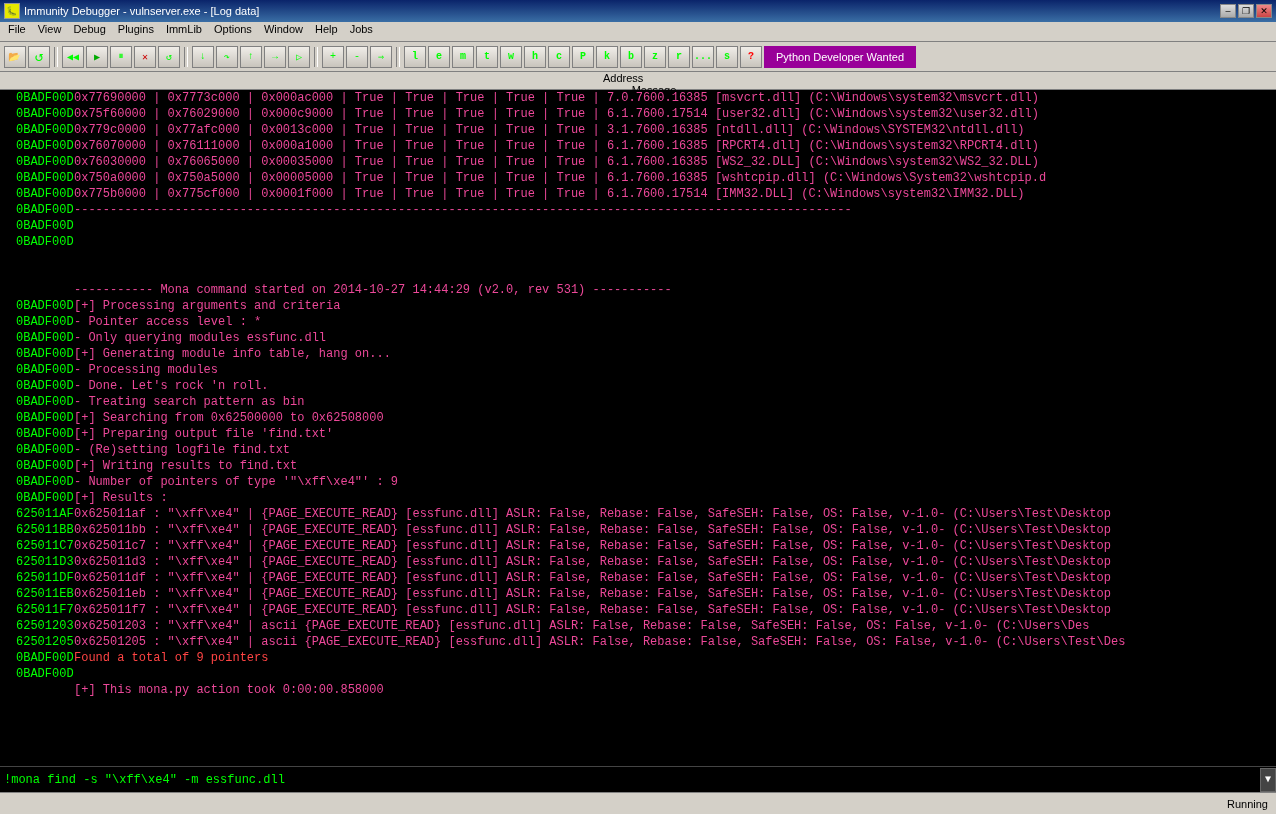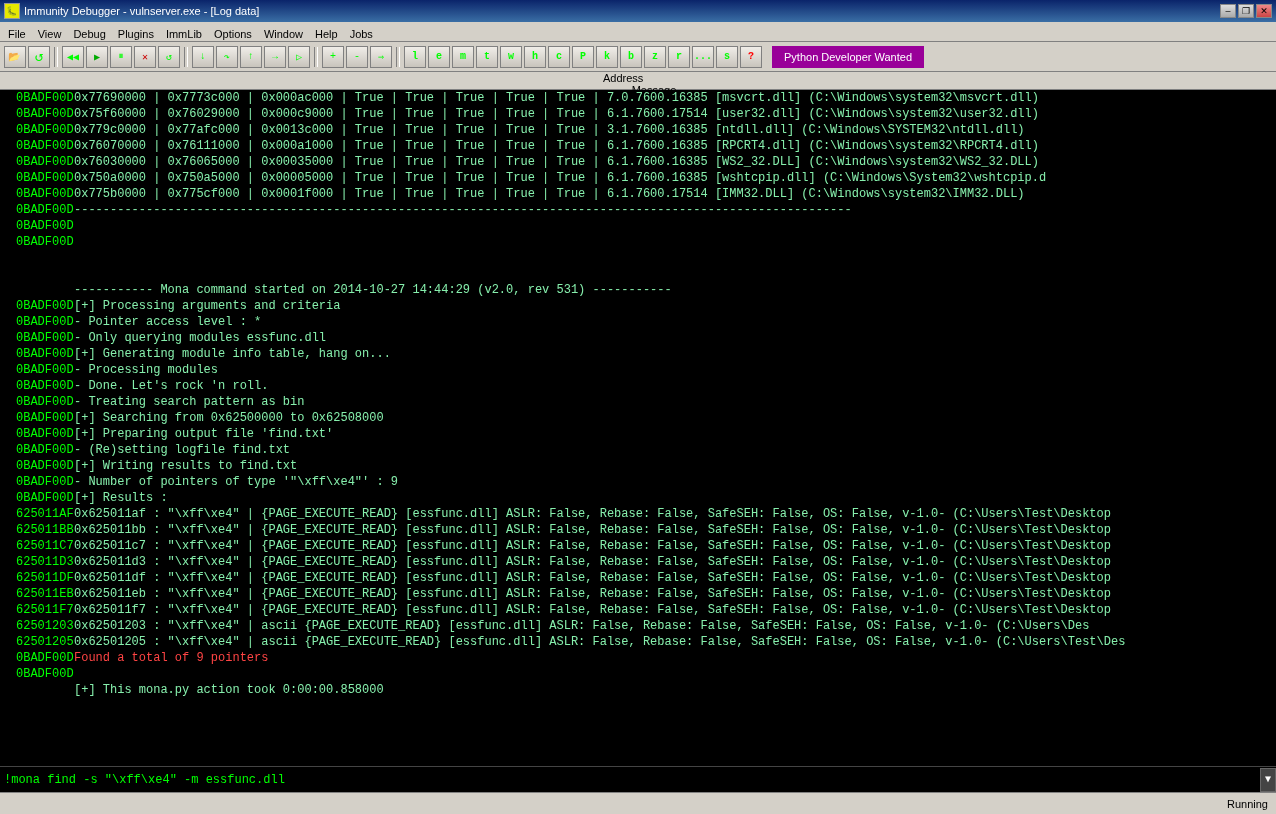--- a/index.html
+++ b/index.html
@@ -60,21 +60,21 @@
     .title-btn.close-btn {
       background: linear-gradient(to bottom, #e88, #c44);
     }
 
     
     #menu-bar {
       background: #d4d0c8;
       color: black;
       height: 20px;
       display: flex;
-      align-items: flex-end;
+      align-items: flex-start;
       padding: 0 2px;
       font-size: 11px;
       font-family: 'Segoe UI', Arial, sans-serif;
       border-bottom: 1px solid #808080;
     }
     .menu-item {
       padding: 1px 6px;
       cursor: pointer;
     }
 
@@ -105,21 +105,20 @@
       border-left: 1px solid #808080;
       border-right: 1px solid #fff;
       margin: 0 2px;
     }
     #python-banner {
       background: #990099;
       color: white;
       padding: 2px 12px;
       font-size: 11px;
       font-family: 'Segoe UI', Arial, sans-serif;
-      margin-left: 8px;
       height: 22px;
       display: flex;
       align-items: center;
     }
 
     
     #col-headers {
       background: #d4d0c8;
       color: black;
       height: 18px;
@@ -159,21 +158,21 @@
       white-space: nowrap;
     }
     .log-addr {
       width: 70px;
       flex-shrink: 0;
       color: #00ff00;
       padding-left: 16px;
     }
     .log-msg {
       flex: 1;
-      color: #86efac;
+      color: #ec4899;
       padding-left: 4px;
       overflow: hidden;
     }
     .log-msg.red { color: #ff4444; }
 
     
     #cmd-bar {
       background: #000;
       border-top: 1px solid #444;
       height: 26px;

